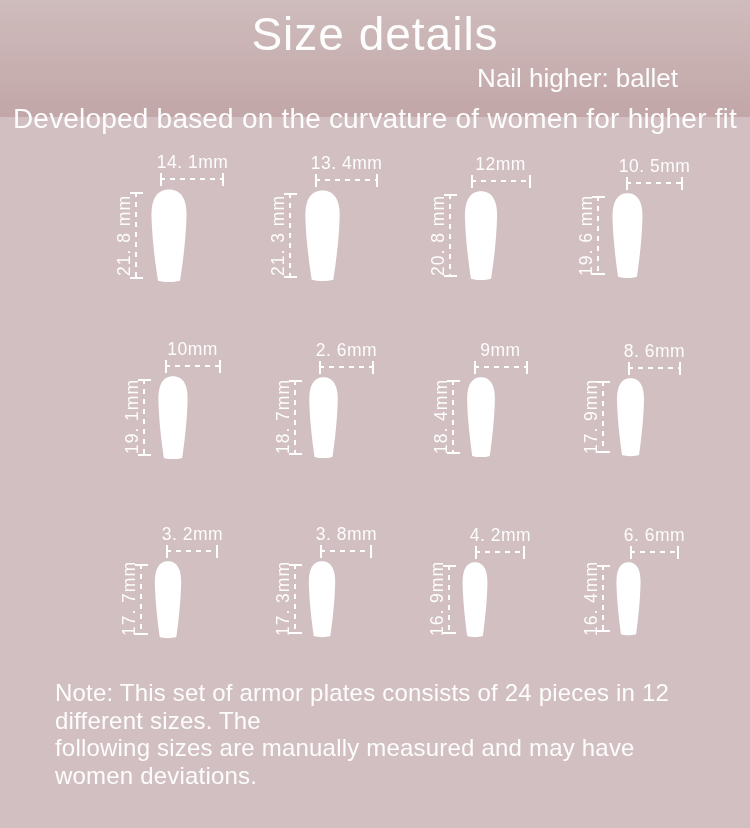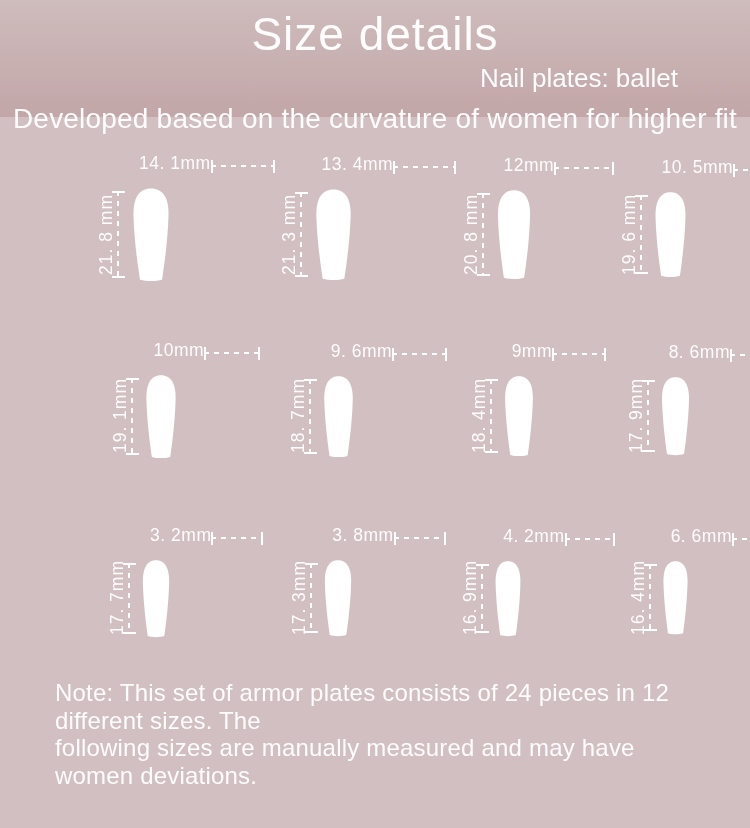--- a/index.html
+++ b/index.html
@@ -35,21 +35,21 @@
     grid-template-columns:repeat(4,1fr);
     grid-auto-rows:182px;
     padding:9px 42px 0 92px;
   }
   .cell{
     display:grid;
     grid-template-columns:auto auto;
     grid-template-rows:auto auto;
     justify-self:center;align-self:center;
   }
-  .wm{grid-column:2;grid-row:1;display:flex;flex-direction:row;align-items:center;margin-bottom:8px;margin-left:12px;}
+  .wm{grid-column:2;grid-row:1;display:flex;flex-direction:column;align-items:center;margin-bottom:8px;margin-left:12px;}
   .wlabel{
     font-size:17.5px;letter-spacing:.5px;line-height:20px;margin-bottom:6px;white-space:nowrap;
   }
   .wline{
     position:relative;height:2px;
     background:repeating-linear-gradient(90deg,var(--dim,#fff) 0 5px,transparent 5px 10px);
   }
   .wline::before,.wline::after{
     content:"";position:absolute;width:2px;height:13px;top:-5px;background:var(--dim,#fff);
   }
@@ -75,21 +75,21 @@
   .note{
     padding:7px 48px 0 55px;
     font-size:24px;font-weight:300;line-height:27.5px;letter-spacing:.2px;
   }
 </style>
 </head>
 <body style="--body-bg: #d2bfc1; --header-bg-top: #cfbcbc; --header-bg-bottom: #c2a6a8; --text: #fdfdfd; --nail-fill: #ffffff; --dim: #ffffff;">
 
 <div class="header">
   <div class="title">Size details</div>
-  <div class="shape-label">Nail plates: ballet</div>
+  <div class="shape-label">Nail higher: ballet</div>
   <div class="tagline">Developed based on the curvature of women for higher fit</div>
 </div>
 
 <div class="size-grid">
 
   <div class="cell">
     <div class="wm">
       <div class="wlabel">14. 1mm</div>
       <div class="wline" style="width: 64px;"></div>
     </div>
@@ -153,21 +153,21 @@
       <div class="hlabel">19. 1mm</div>
       <div class="hline" style="height: 77px;"></div>
     </div>
     <svg class="nail" viewBox="0 0 100 200" preserveAspectRatio="none" aria-hidden="true" width="40" height="85">
       <path d="M 27 195 C 22 162 15 112 13.5 60 C 12.5 16 30 3 50 3 C 70 3 87.5 16 86.5 60 C 85 112 78 162 73 195 C 60 198.8 40 198.8 27 195 Z"></path>
     </svg>
   </div>
 
   <div class="cell">
     <div class="wm">
-      <div class="wlabel">9. 6mm</div>
+      <div class="wlabel">2. 6mm</div>
       <div class="wline" style="width: 55px;"></div>
     </div>
     <div class="hm">
       <div class="hlabel">18. 7mm</div>
       <div class="hline" style="height: 75px;"></div>
     </div>
     <svg class="nail" viewBox="0 0 100 200" preserveAspectRatio="none" aria-hidden="true" width="39" height="83">
       <path d="M 27 195 C 22 162 15 112 13.5 60 C 12.5 16 30 3 50 3 C 70 3 87.5 16 86.5 60 C 85 112 78 162 73 195 C 60 198.8 40 198.8 27 195 Z"></path>
     </svg>
   </div>

